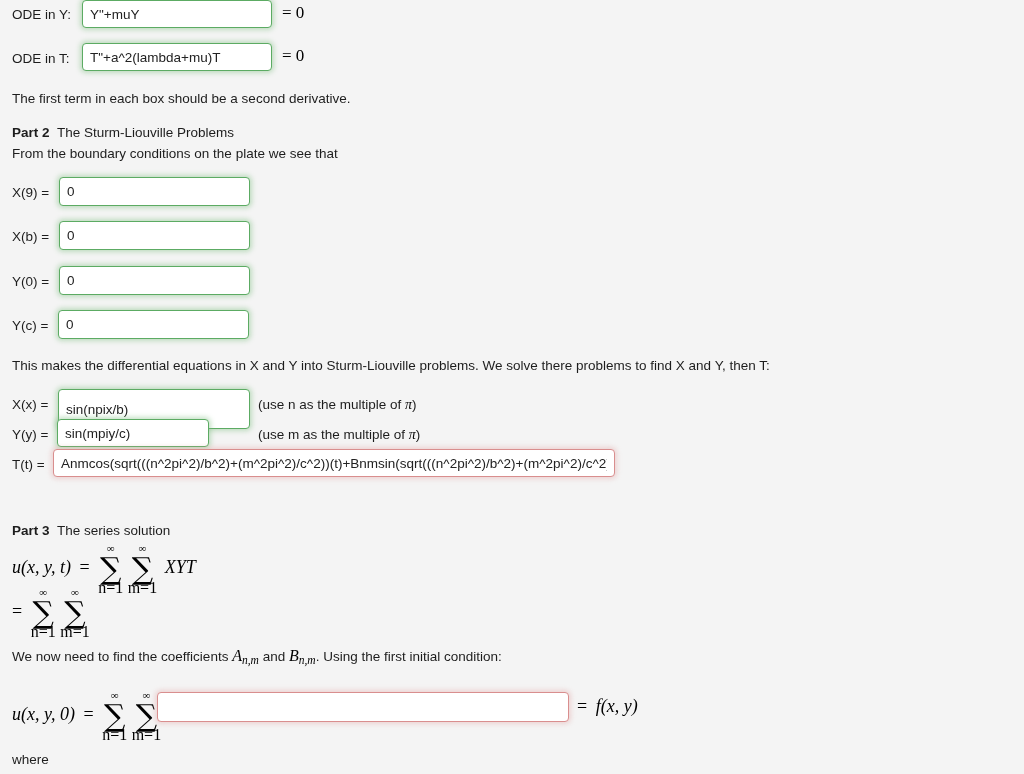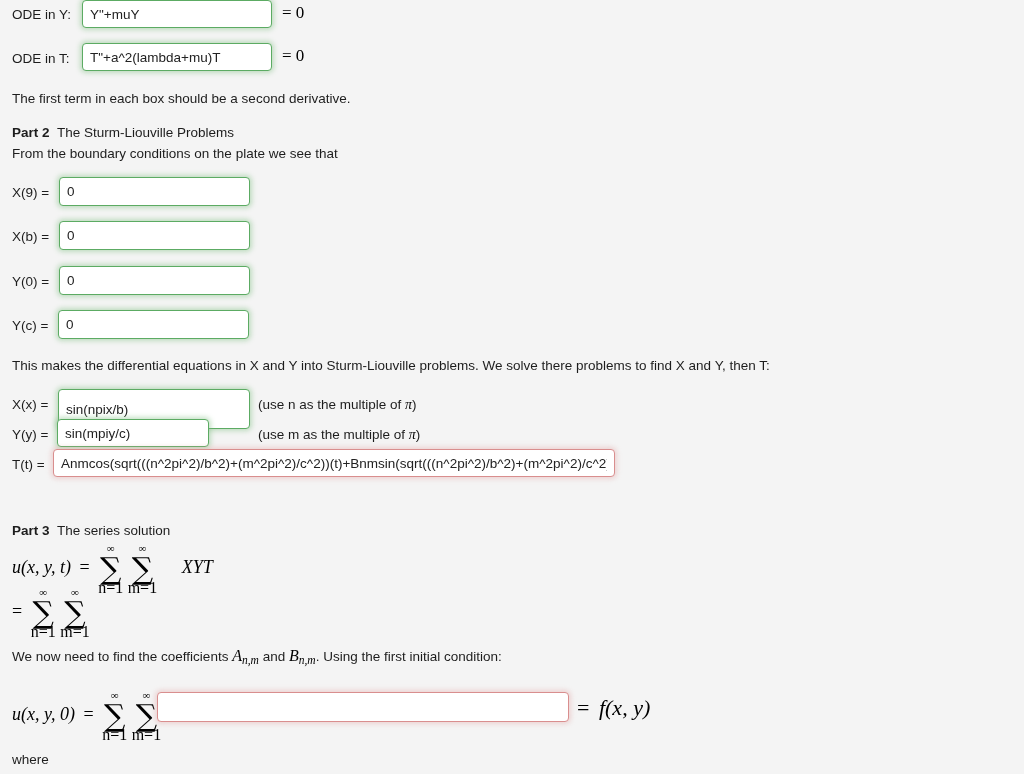--- a/index.html
+++ b/index.html
@@ -164,21 +164,21 @@
     <span class="sum">
       <span class="lim-top">∞</span>
       <span class="sig">∑</span>
       <span class="lim-bot">n=1</span>
     </span>
     <span class="sum">
       <span class="lim-top">∞</span>
       <span class="sig">∑</span>
       <span class="lim-bot">m=1</span>
     </span>
-    <span class="mi" style="margin-left:20px;">XYT</span>
+    <span class="mi" style="margin-left:3px;">XYT</span>
   </div>
 
   <div class="math" style="left:12px; top:587px; font-size:18px;">
     <span class="mo">=</span>
     <span class="sum" style="margin-left:4px;">
       <span class="lim-top">∞</span>
       <span class="sig">∑</span>
       <span class="lim-bot">n=1</span>
     </span>
     <span class="sum">
@@ -200,20 +200,20 @@
       <span class="sig">∑</span>
       <span class="lim-bot">n=1</span>
     </span>
     <span class="sum">
       <span class="lim-top">∞</span>
       <span class="sig">∑</span>
       <span class="lim-bot">m=1</span>
     </span>
   </div>
   <input class="box invalid" style="left: 157px; top: 692px; width: 412px; height: 30px;" value="">
-  <div class="math" style="left:577px; top:697px; font-size:22px;">
+  <div class="math" style="left:577px; top:697px; font-size:18px;">
     <span class="mo">=</span>
     <span class="mi" style="font-style:italic; margin-left:4px;">f(x, y)</span>
   </div>
 
   <span class="txt" style="left:12px; top:751px;">where</span>
 
 </div>
 
 </body></html>

